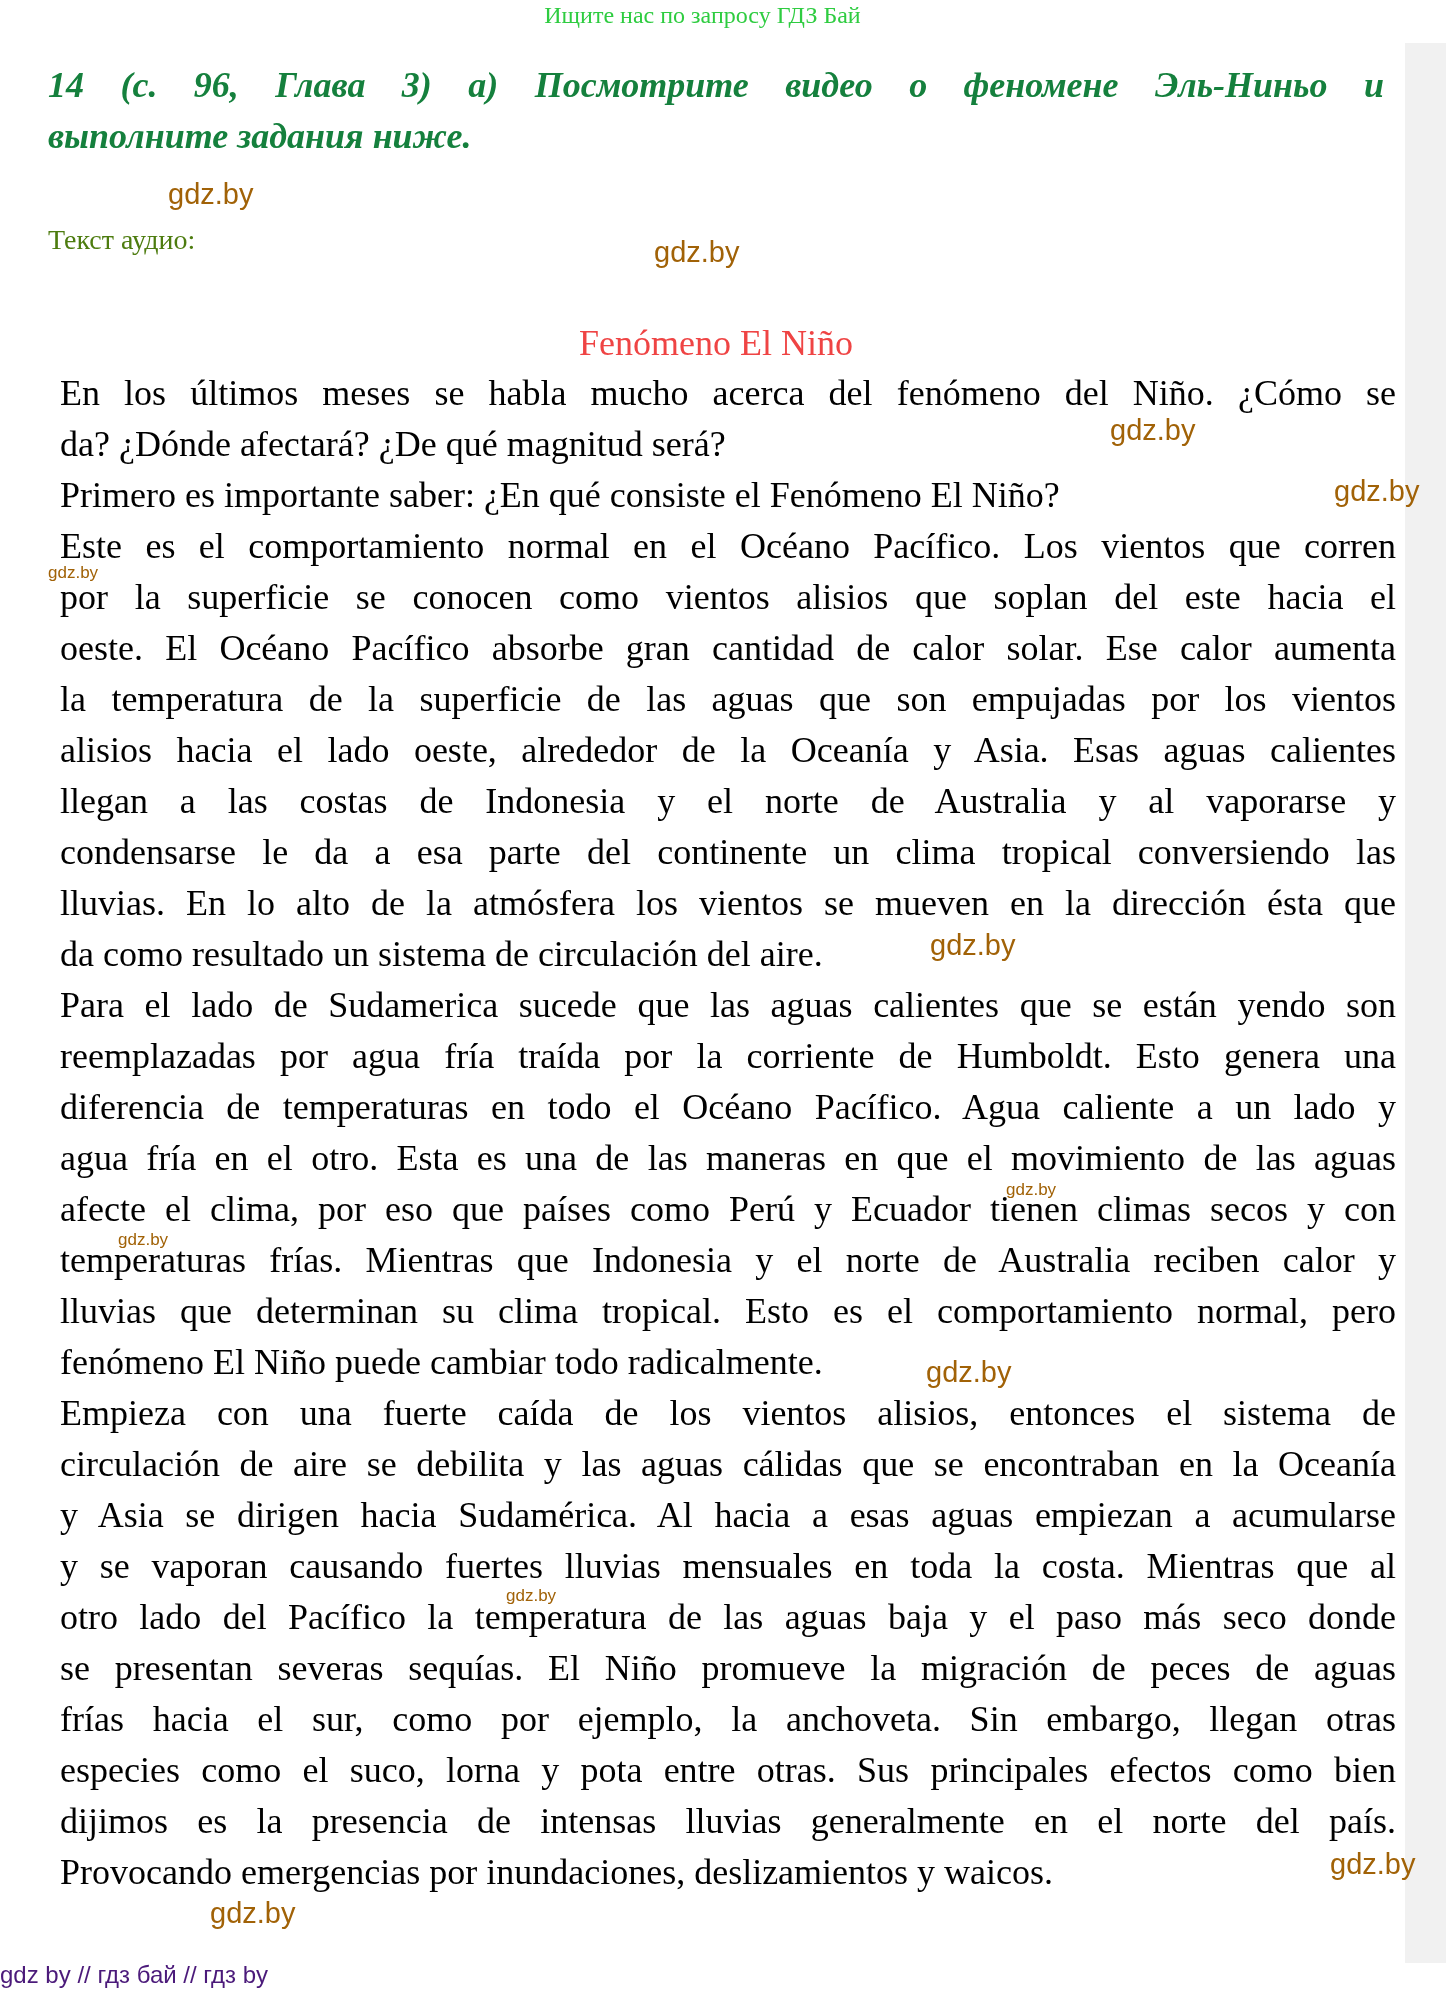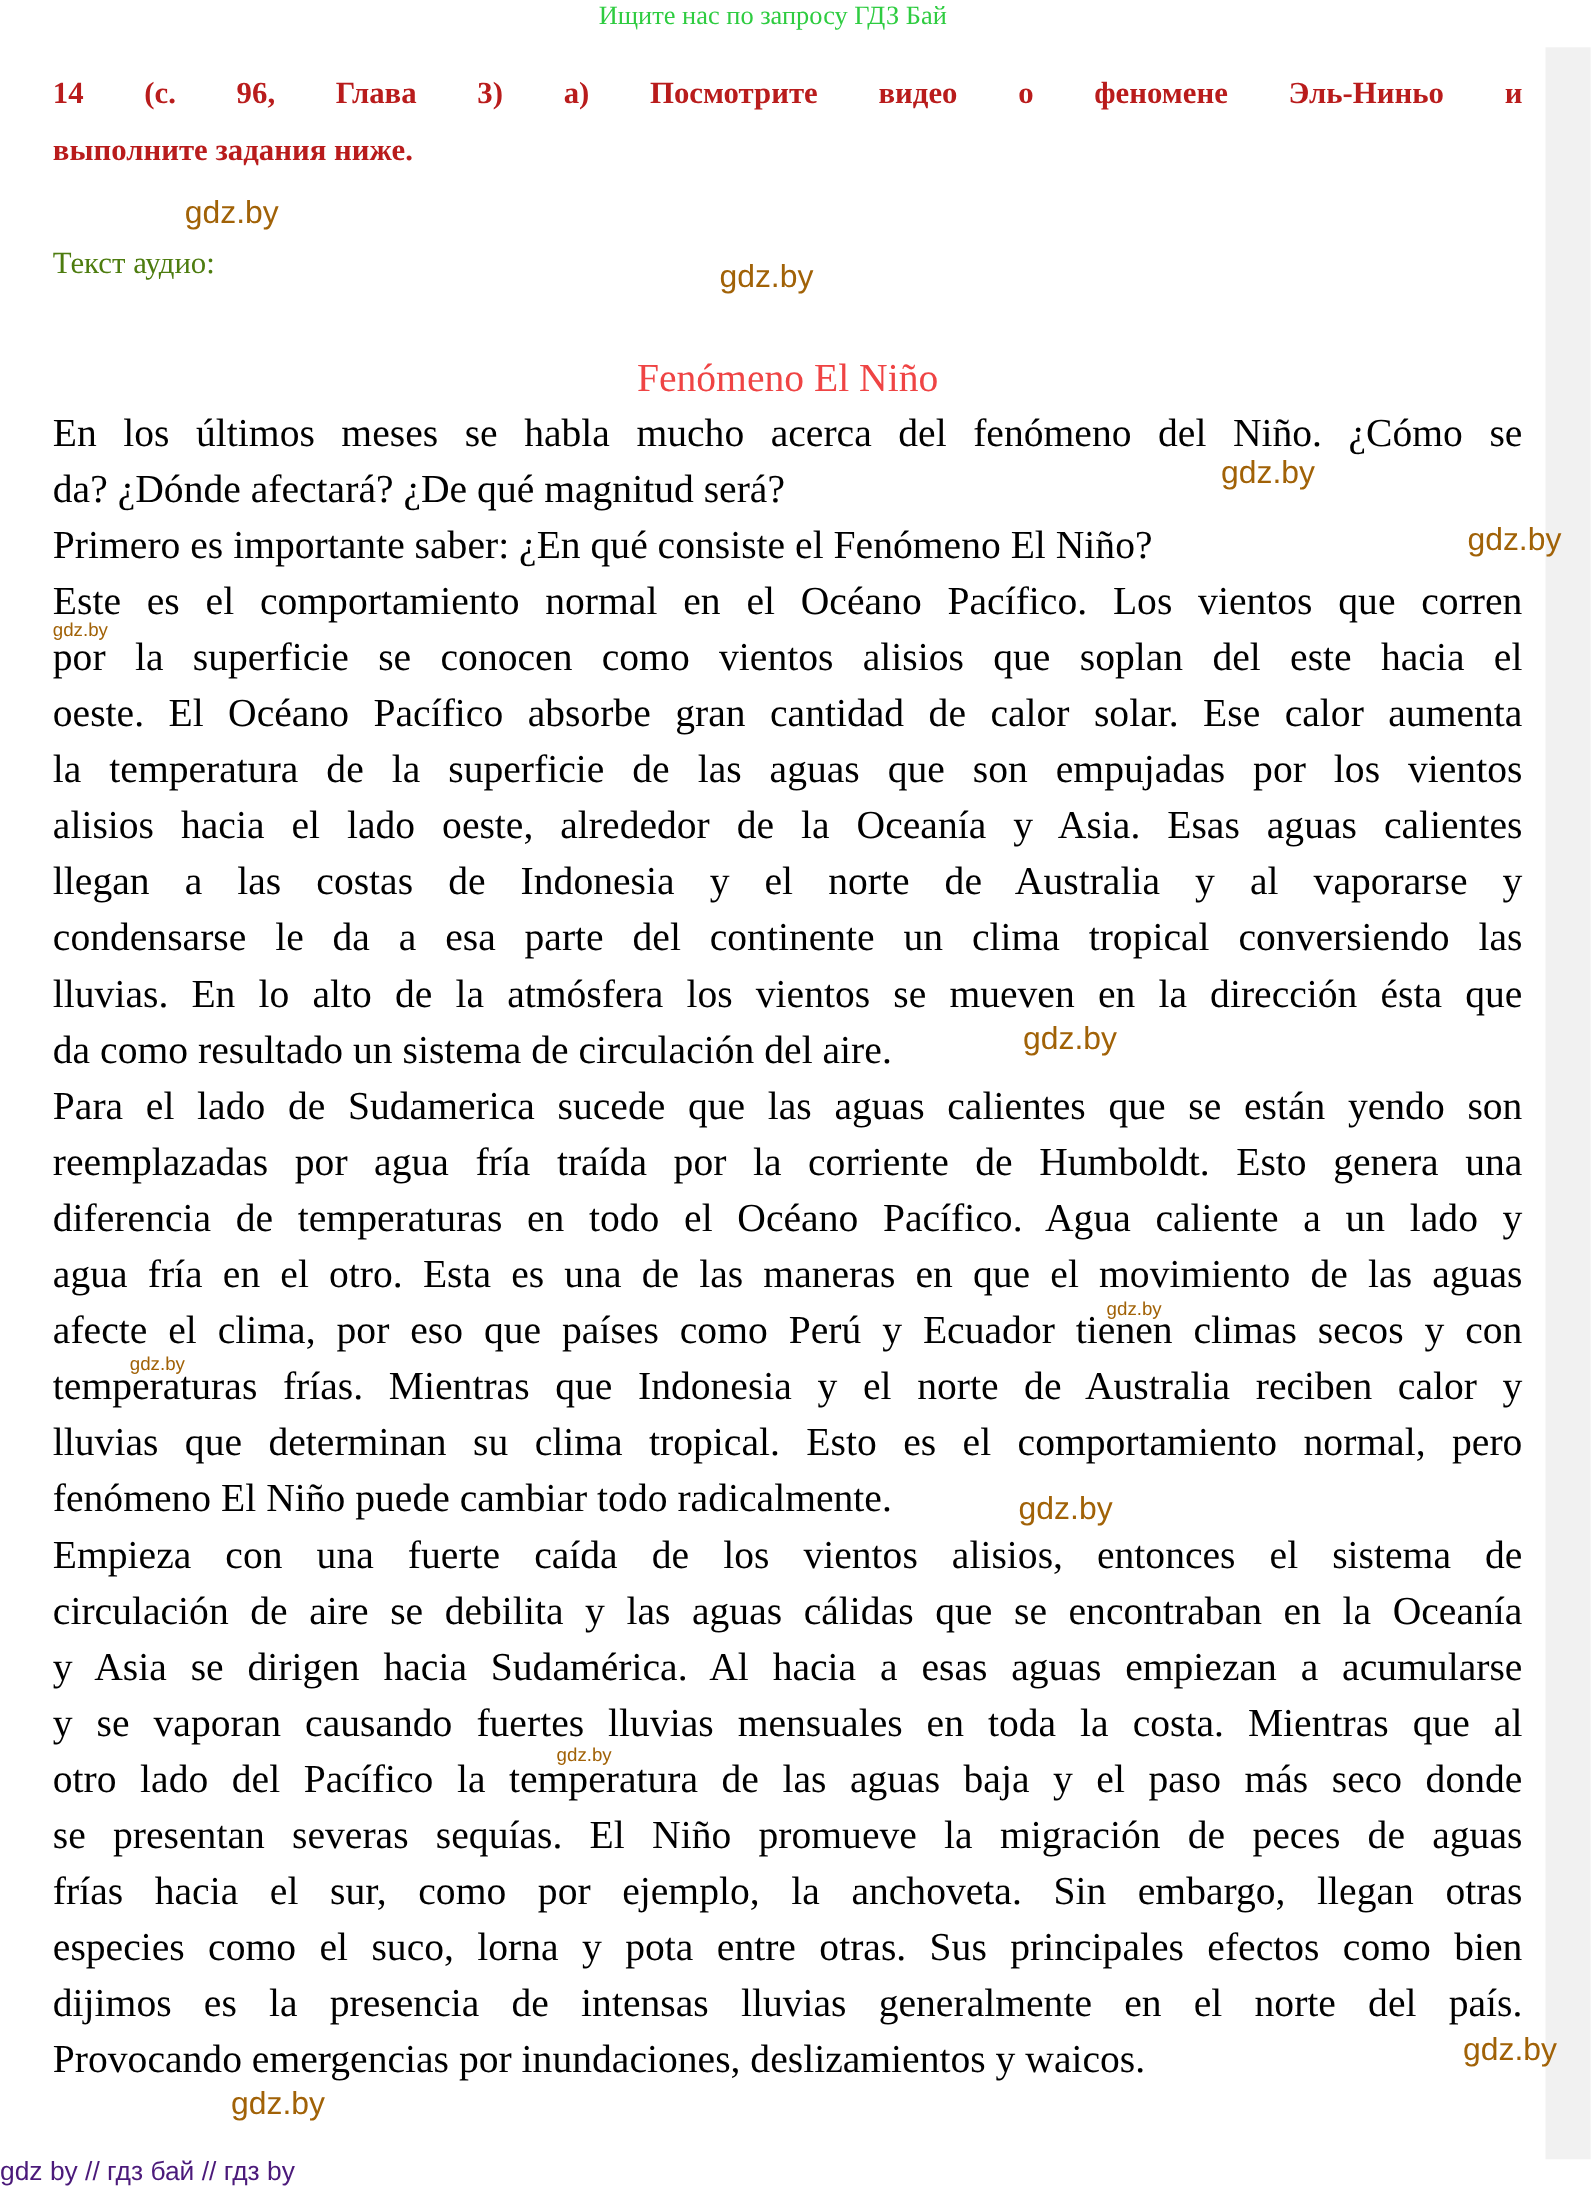--- a/index.html
+++ b/index.html
@@ -1,29 +1,29 @@
 <!DOCTYPE html>
 <html><head>
 <meta charset="utf-8">
 <style>
   html, body { margin:0; padding:0; background:#ffffff; }
   body { width:1446px; height:1995px; position:relative; overflow:hidden; }
   .top-banner { position:absolute; left:0; width:1405px; top:0; height:32px; text-align:center;
     font-family:Liberation Serif, serif; font-size:24px; line-height:30px; color:#2ecc40; }
   .scroll-strip { position:absolute; left:1405px; top:43px; width:41px; height:1920px; background:#f1f1f1; }
   .task-title { position:absolute; left:48px; top:60px; width:1336px;
-    font-family:"Liberation Serif", serif; font-weight:bold; font-size:28px; line-height:51px;
-    text-align:justify; text-align-last:left; color:#b91c1c; margin:0; }
+    font-family:"Liberation Serif", serif; font-weight:bold; font-size:36px; line-height:51px;
+    text-align:justify; text-align-last:left; color:#15803d; margin:0;font-style:italic; }
   .label { position:absolute; font-family:"Liberation Serif", serif; font-size:28px; line-height:51px; color:#4d7c0f; }
   .wm { position:absolute; font-family:"Liberation Sans", sans-serif; color:#a16207; white-space:nowrap; }
   .wm.big { font-size:29px; }
   .wm.small { font-size:17px; }
   .text-title { position:absolute; left:48px; width:1336px; top:318px; text-align:center;
     font-family:"Liberation Serif", serif; font-size:36px; line-height:51px; color:#ef4444; }
-  .line { position:absolute; left:48px; width:1336px; height:51px;
+  .line { position:absolute; left:60px; width:1336px; height:51px;
     font-family:"Liberation Serif", serif; font-size:36px; line-height:51px; color:#000;
     text-align:justify; text-align-last:justify; white-space:nowrap; overflow:visible; }
   .line.last { text-align-last:left; }
   .footer { position:absolute; left:0; width:1446px; top:1960px; text-align:left;
     font-family:"Liberation Sans", sans-serif; font-size:24px; line-height:30px; color:#4b1a7a; }
 </style>
 </head>
 <body>
 
 <div class="top-banner">Ищите нас по запросу ГДЗ Бай</div>

